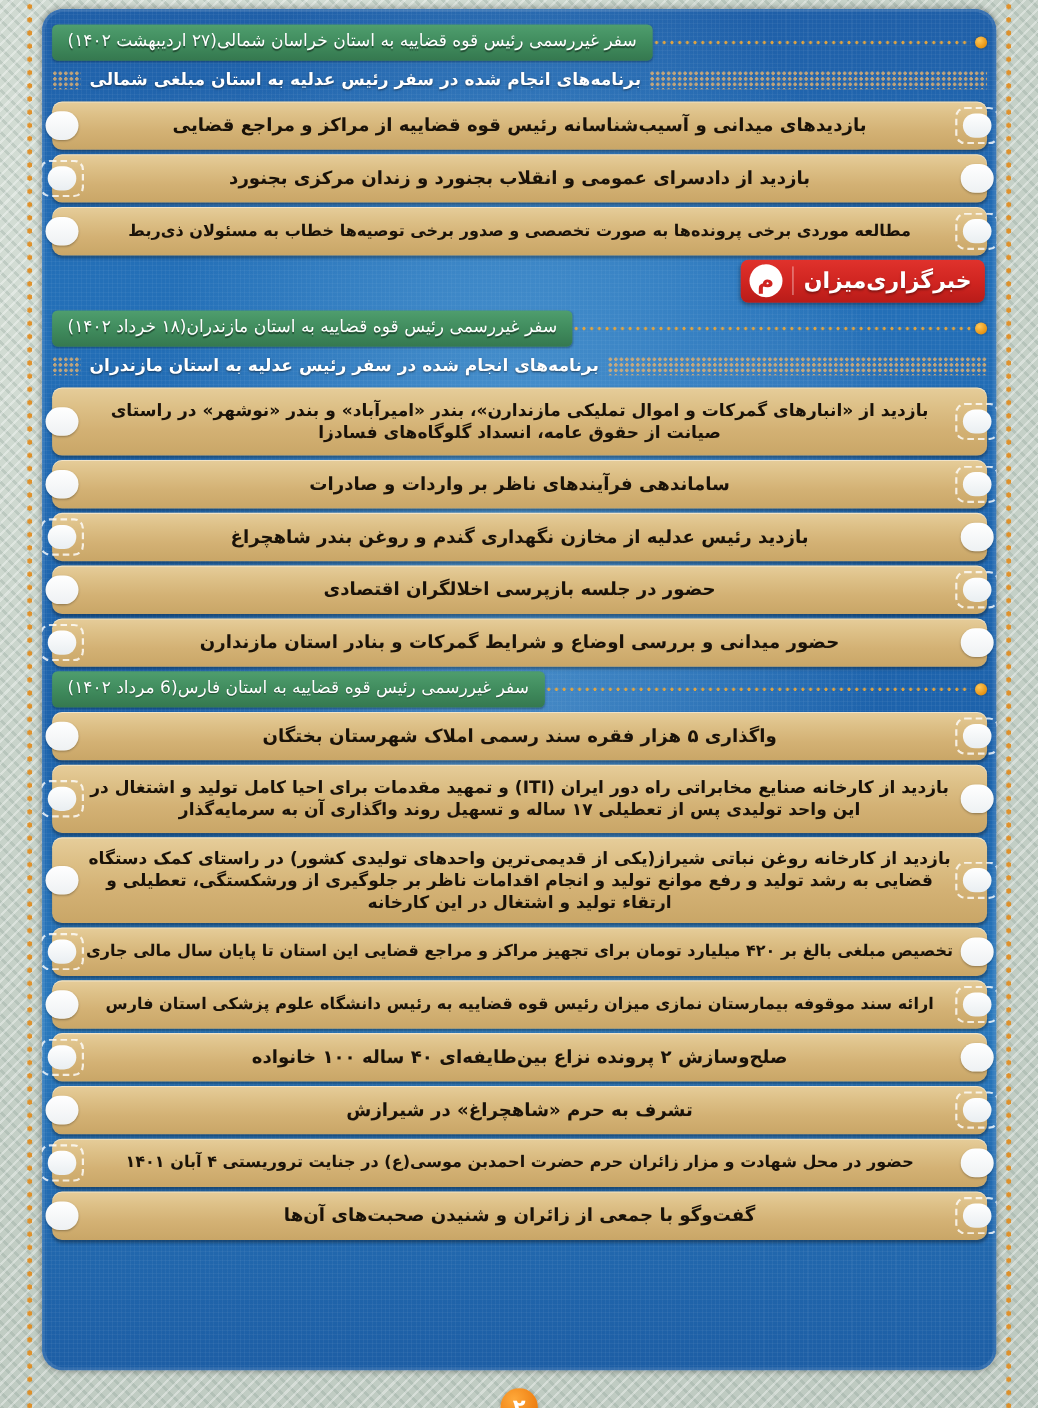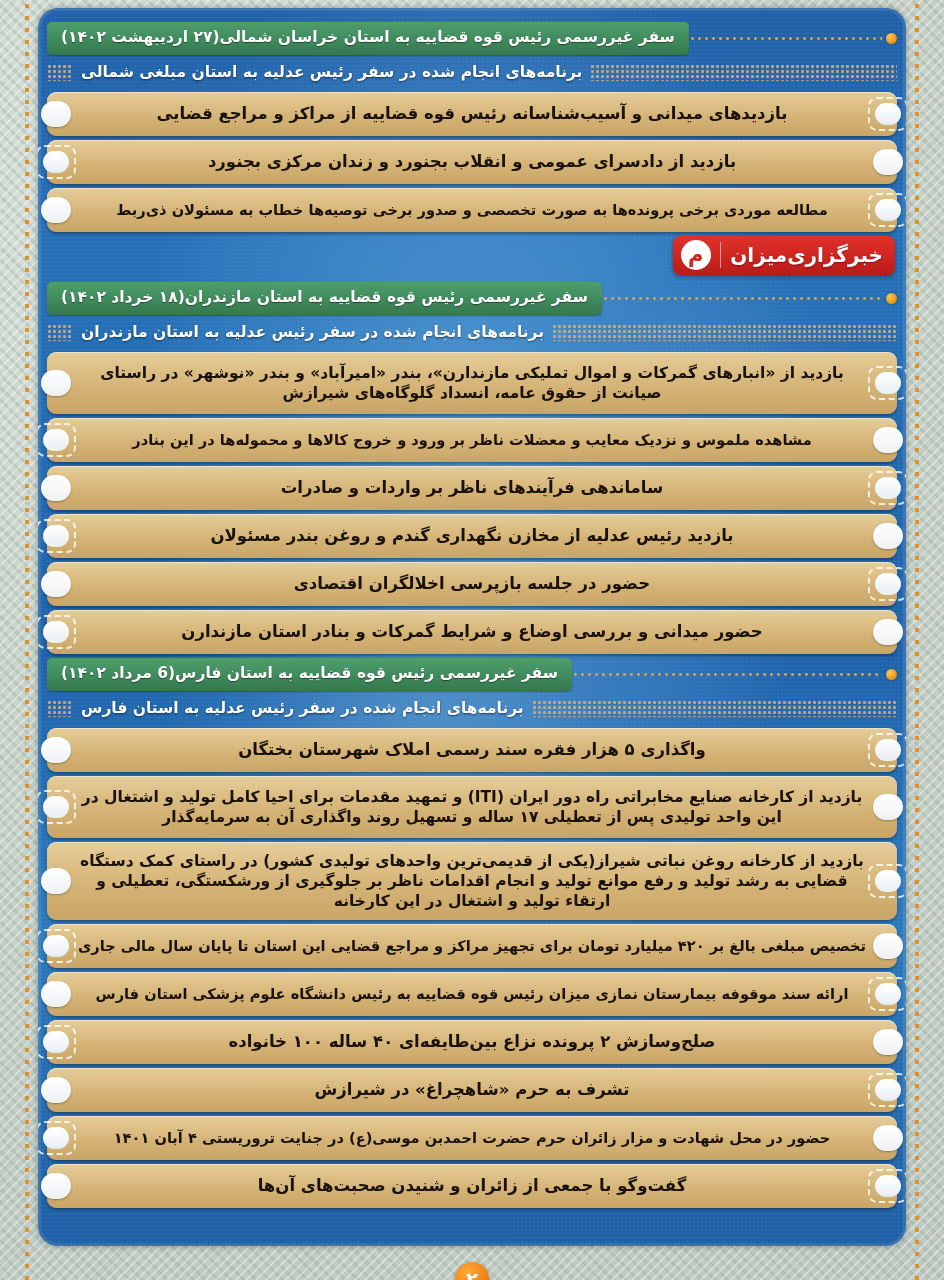--- a/index.html
+++ b/index.html
@@ -85,21 +85,21 @@
     background-image: radial-gradient(circle, #e7a63b 0 1.3px, rgba(0,0,0,0) 1.5px);
     background-size: 7px 3px;
     background-repeat: repeat-x;
     opacity: .95;
   }
   .trip-head .chip {
     flex: 0 0 auto;
     background: linear-gradient(180deg, #4f9e6e 0%, #3f8a5c 55%, #35784f 100%);
     color: #ffffff;
     font-size: 15.5px;
-    font-weight: bold;
+    font-weight: normal;
     line-height: 1;
     padding: 8px 14px 9px 14px;
     border-radius: 5px;
     white-space: nowrap;
     text-shadow: 0 1px 1px rgba(0,0,0,.45);
     box-shadow: 0 1px 2px rgba(0,0,0,.30);
   }
 
   
   .sub-head {
@@ -314,48 +314,39 @@
           <span class="halftone"></span>
           <span class="sub-text">برنامه‌های انجام شده در سفر رئیس عدلیه به استان مازندران</span>
           <span class="halftone short"></span>
         </div>
         <div class="item tall2">
           <div class="cap framed right">
             <i></i>
           </div>
           <div class="cap plain left"></div>
           <div class="bar">
-            <span class="txt">بازدید از «انبارهای گمرکات و اموال تملیکی مازندارن»، بندر «امیرآباد» و بندر «نوشهر» در راستای صیانت از حقوق عامه، انسداد گلوگاه‌های شیرازش</span>
-          </div>
-        </div>
-        <div class="item small">
-          <div class="cap framed left">
-            <i></i>
-          </div>
-          <div class="cap plain right"></div>
-          <div class="bar">
-            <span class="txt">مشاهده ملموس و نزدیک معایب و معضلات ناظر بر ورود و خروج کالاها و محموله‌ها در این بنادر</span>
+            <span class="txt">بازدید از «انبارهای گمرکات و اموال تملیکی مازندارن»، بندر «امیرآباد» و بندر «نوشهر» در راستای صیانت از حقوق عامه، انسداد گلوگاه‌های فسادزا</span>
           </div>
         </div>
         <div class="item ">
           <div class="cap framed right">
             <i></i>
           </div>
           <div class="cap plain left"></div>
           <div class="bar">
             <span class="txt">ساماندهی فرآیندهای ناظر بر واردات و صادرات</span>
           </div>
         </div>
         <div class="item ">
           <div class="cap framed left">
             <i></i>
           </div>
           <div class="cap plain right"></div>
           <div class="bar">
-            <span class="txt">بازدید رئیس عدلیه از مخازن نگهداری گندم و روغن بندر مسئولان</span>
+            <span class="txt">بازدید رئیس عدلیه از مخازن نگهداری گندم و روغن بندر شاهچراغ</span>
           </div>
         </div>
         <div class="item ">
           <div class="cap framed right">
             <i></i>
           </div>
           <div class="cap plain left"></div>
           <div class="bar">
             <span class="txt">حضور در جلسه بازپرسی اخلالگران اقتصادی</span>
           </div>
@@ -367,25 +358,20 @@
           <div class="cap plain right"></div>
           <div class="bar">
             <span class="txt">حضور میدانی و بررسی اوضاع و شرایط گمرکات و بنادر استان مازندارن</span>
           </div>
         </div>
         <div class="trip-head">
           <span class="bullet"></span>
           <span class="leader"></span>
           <span class="chip">سفر غیررسمی رئیس قوه قضاییه به استان فارس(6 مرداد ۱۴۰۲)</span>
         </div>
-        <div class="sub-head">
-          <span class="halftone"></span>
-          <span class="sub-text">برنامه‌های انجام شده در سفر رئیس عدلیه به استان فارس</span>
-          <span class="halftone short"></span>
-        </div>
         <div class="item ">
           <div class="cap framed right">
             <i></i>
           </div>
           <div class="cap plain left"></div>
           <div class="bar">
             <span class="txt">واگذاری ۵ هزار فقره سند رسمی املاک شهرستان بختگان</span>
           </div>
         </div>
         <div class="item tall2">

